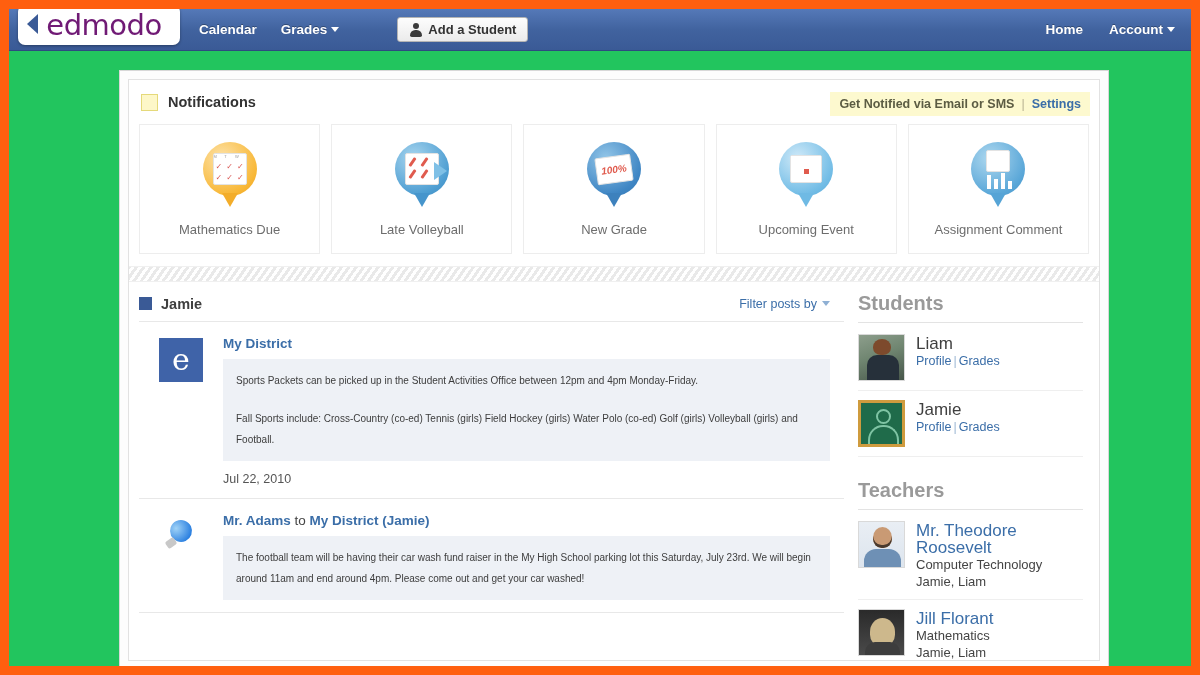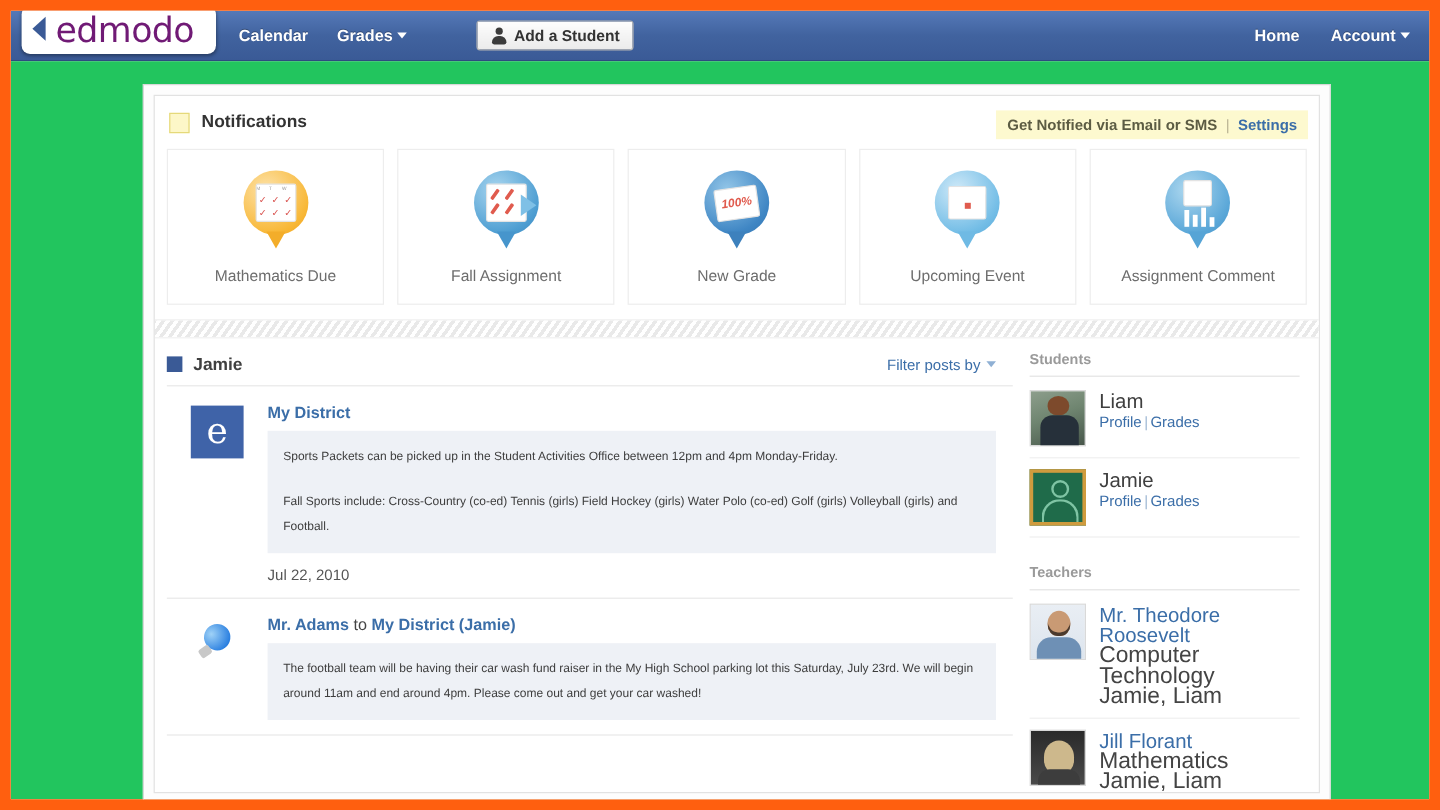--- a/index.html
+++ b/index.html
@@ -320,38 +320,38 @@
   .post-text {
     background: #eef1f6;
     padding: 11px 13px;
     font-size: 10px; color: #3d3d3d; line-height: 21px;
   }
   .post-text p + p { margin-top: 17px; }
   .post-date { font-size: 12.5px; color: #555; padding-top: 11px; }
 
   
   .side-head {
-    font-size: 12px; color: #9a9a9a; font-weight: bold;
+    font-size: 20px; color: #9a9a9a; font-weight: bold;
     padding-bottom: 7px;
     border-bottom: 1px solid #e3e3e3;
     margin-bottom: 2px;
   }
   .side-row {
     display: flex; gap: 11px;
     padding: 9px 0 9px 0;
     border-bottom: 1px solid #efefef;
   }
   .side-row:last-child { border-bottom: none; }
   .side-av { width: 47px; height: 47px; flex: 0 0 47px; border: 1px solid #d9d9d9; position: relative; overflow: hidden; }
   .side-info { font-size: 13px; line-height: 17px; padding-top: 1px; }
   .side-name { color: #3f3f3f; font-size: 17px; }
   .side-name.link { color: #3b6ea8; }
   .side-links a { color: #3b6ea8; text-decoration: none; font-size: 12.5px; }
   .side-links .bar { color: #9fb8d4; font-size: 12.5px; padding: 0 2px; }
-  .side-sub { color: #444; font-size: 19px; }
+  .side-sub { color: #444; font-size: 13px; }
 
   
   .av-liam { background: linear-gradient(160deg,#8d9e8c 0%,#6f8570 45%,#47564a 100%); }
   .av-liam::before { content:""; position:absolute; left:14px; top:4px; width:18px; height:16px;
     border-radius:50% 50% 45% 45%; background:#7d4a2c; }
   .av-liam::after { content:""; position:absolute; left:8px; top:20px; width:32px; height:28px;
     border-radius:10px 10px 0 0; background:#26303a; }
 
   .av-jamie { background:#1f6b4a; border:3px solid #cf9b3e; }
   .av-jamie .head { position:absolute; left:15px; top:6px; width:15px; height:15px;
@@ -441,21 +441,21 @@
             <div class="pin pin-blue">
               <div class="drop"></div>
               <div class="sheet late-slash">
                 <i style="left:5px;top:3px"></i>
                   <i style="left:17px;top:3px"></i>
                 <i style="left:5px;top:15px"></i>
                   <i style="left:17px;top:15px"></i>
               </div>
               <span class="late-arrow"></span>
             </div>
-            <div class="label">Fall Assignment</div>
+            <div class="label">Late Volleyball</div>
           </div>
 
           <div class="notif-card">
             <div class="pin pin-blue2">
               <div class="drop"></div>
               <div class="sheet sheet-100">
                   <span>100%</span>
                 </div>
             </div>
             <div class="label">New Grade</div>

